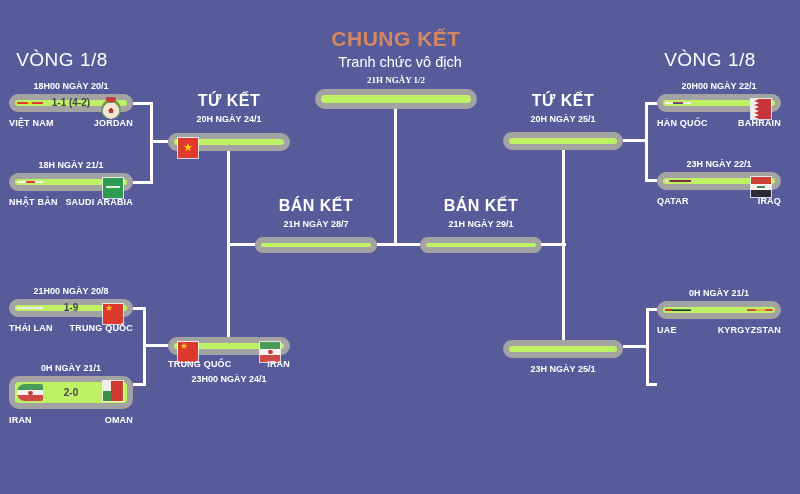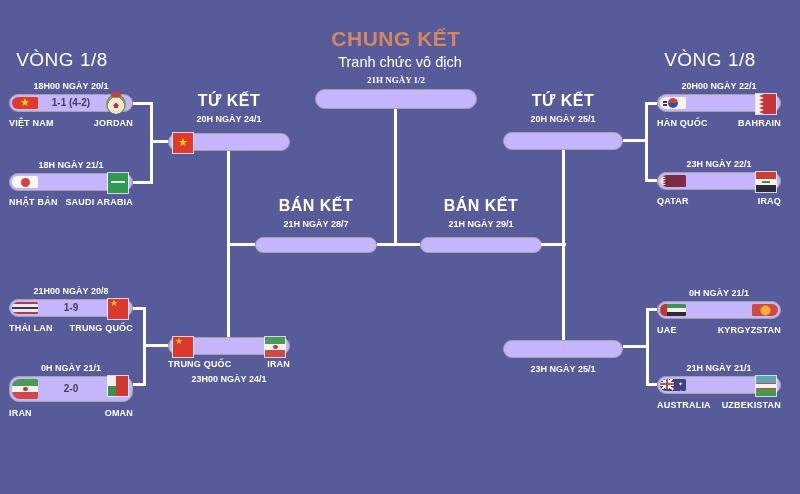--- a/index.html
+++ b/index.html
@@ -5,21 +5,21 @@
   html,body{margin:0;padding:0;}
   .board{position:relative;width:800px;height:494px;background:#575b99;overflow:hidden;
          font-family:"Liberation Sans",sans-serif;color:#fff;}
   .abs{position:absolute;}
   .ctr{text-align:center;}
   .vong{font-size:19px;font-weight:normal;letter-spacing:.5px;}
   .rd-title{font-size:16px;font-weight:bold;letter-spacing:.5px;}
   .sm-date{font-size:9px;font-weight:bold;white-space:nowrap;}
   .final-title{font-size:21px;font-weight:bold;color:#d5875f;letter-spacing:.5px;}
   .final-sub{font-size:14.5px;color:#fff;}
-  .pill{position:absolute;background:#c4b5fd;border:1px solid #a3a3a3;border-radius:10px;box-sizing:border-box;padding-left:14px;}
+  .pill{position:absolute;background:#bef264;border:6px solid #a3a3a3;border-radius:10px;box-sizing:border-box;padding-left:14px;}
   .score{position:absolute;left:0;right:0;top:50%;transform:translateY(-54%);text-align:center;
          font-size:10px;font-weight:bold;color:#45414d;}
   .teams{position:absolute;display:flex;justify-content:space-between;font-size:9px;font-weight:bold;
          letter-spacing:.2px;white-space:nowrap;}
   .ln{position:absolute;background:#fff;}
   
   .flag{position:absolute;overflow:hidden;}
   .pos-l{left:2px;top:2px;bottom:2px;width:26px;border-radius:8px 2px 2px 8px;}
   .pos-r{right:2px;top:2px;bottom:2px;width:26px;border-radius:2px 8px 8px 2px;}
   .pos-sq{left:4px;top:-1px;width:20px;height:20px;box-shadow:0 0 0 1px rgba(255,255,255,.75);}
@@ -152,21 +152,21 @@
       <span class="flag pos-sq-r f-china"></span>
     </div>
     <div class="teams" style="position:relative;left:0;top:9px;width:124px;">
       <span>THÁI LAN</span>
       <span>TRUNG QUỐC</span>
     </div>
   </div>
 
   <div class="abs" style="left:9px;top:363px;width:124px;">
     <div class="ctr sm-date">0H NGÀY 21/1</div>
-    <div class="pill" style="position:relative;left:0;top:3px;width:124px;height:26px;">
+    <div class="pill" style="position:relative;left:0;top:3px;width:124px;height:33px;">
       <span class="flag pos-l f-iran"></span>
       <span class="score">2-0</span>
       <span class="flag pos-sq-r f-oman"></span>
     </div>
     <div class="teams" style="position:relative;left:0;top:9px;width:124px;">
       <span>IRAN</span>
       <span>OMAN</span>
     </div>
   </div>
 
@@ -199,31 +199,20 @@
     <div class="pill" style="position:relative;left:0;top:3px;width:124px;height:18px;">
       <span class="flag pos-l f-uae"></span>
       <span class="flag pos-r f-kyrgyzstan"></span>
     </div>
     <div class="teams" style="position:relative;left:0;top:9px;width:124px;">
       <span>UAE</span>
       <span>KYRGYZSTAN</span>
     </div>
   </div>
 
-  <div class="abs" style="left:657px;top:363px;width:124px;">
-    <div class="ctr sm-date">21H NGÀY 21/1</div>
-    <div class="pill" style="position:relative;left:0;top:3px;width:124px;height:18px;">
-      <span class="flag pos-l f-australia"></span>
-      <span class="flag pos-sq-r f-uzbekistan"></span>
-    </div>
-    <div class="teams" style="position:relative;left:0;top:9px;width:124px;">
-      <span>AUSTRALIA</span>
-      <span>UZBEKISTAN</span>
-    </div>
-  </div>
 
   <i class="ln" style="left:133px;top:102px;width:19px;height:3px;"></i>
   <i class="ln" style="left:133px;top:181px;width:19px;height:3px;"></i>
   <i class="ln" style="left:150px;top:102px;width:3px;height:82px;"></i>
   <i class="ln" style="left:152px;top:140px;width:16px;height:3px;"></i>
   <i class="ln" style="left:133px;top:307px;width:12px;height:3px;"></i>
   <i class="ln" style="left:133px;top:383px;width:12px;height:3px;"></i>
   <i class="ln" style="left:143px;top:307px;width:3px;height:79px;"></i>
   <i class="ln" style="left:145px;top:344px;width:23px;height:3px;"></i>
   <i class="ln" style="left:227px;top:151px;width:3px;height:186px;"></i>

